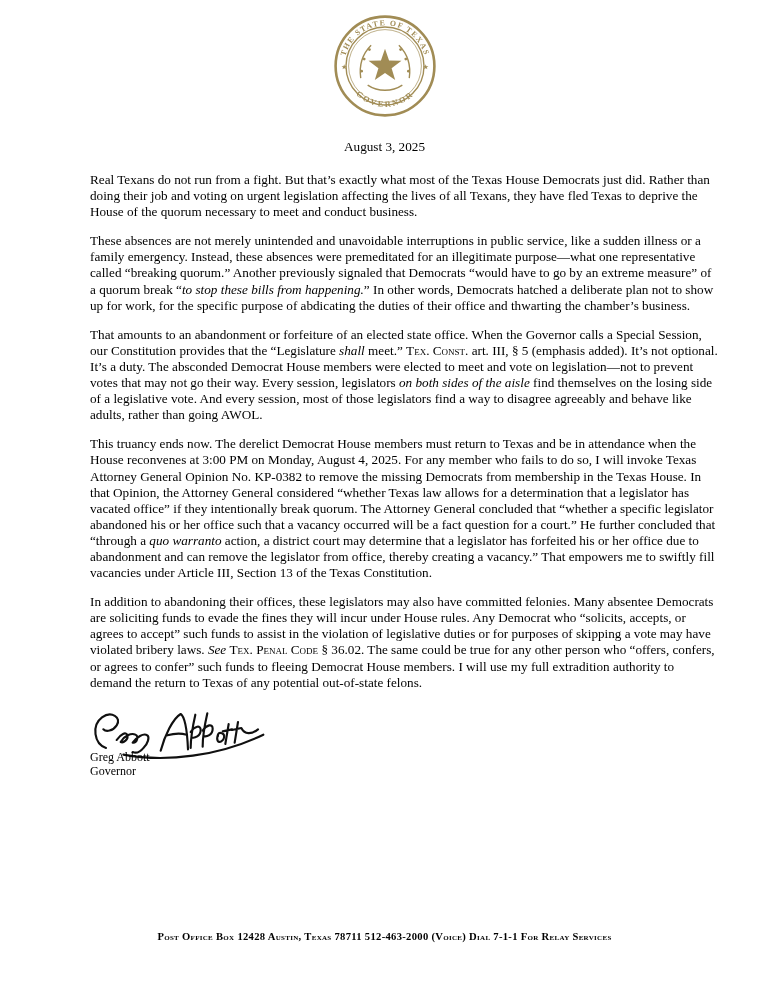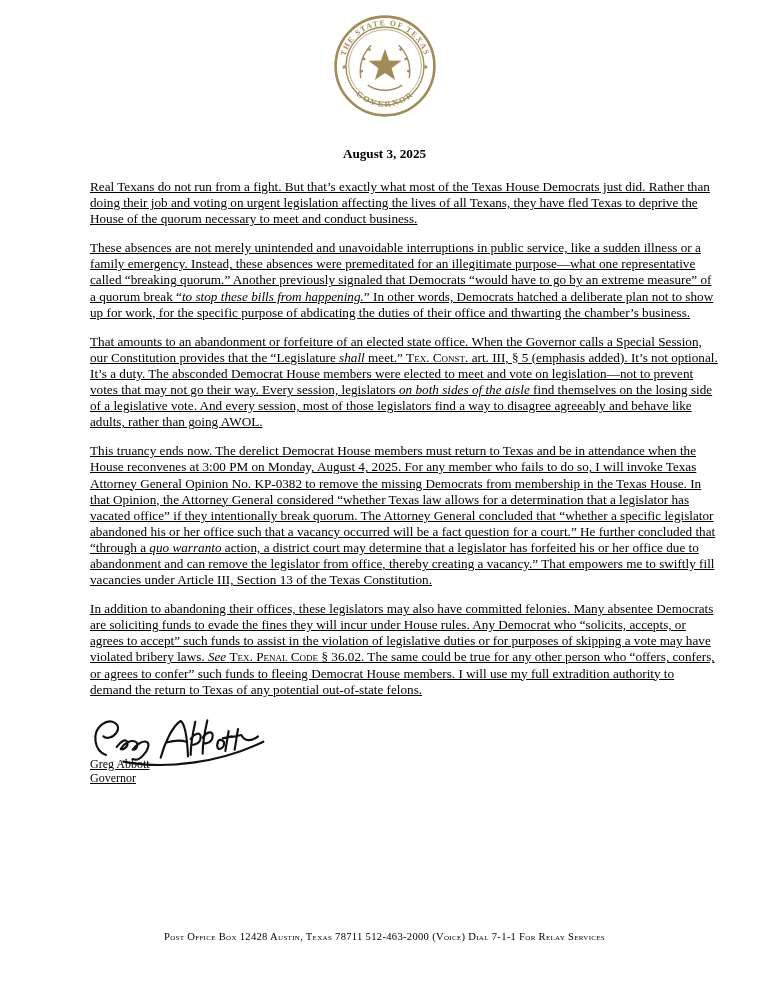--- a/index.html
+++ b/index.html
@@ -27,28 +27,26 @@
   .letter-title {
     margin: 24px 0 0 0;
     text-align: center;
     font-size: 15px;
     font-weight: normal;
     font-variant: small-caps;
     letter-spacing: 4px;
     word-spacing: 7px;
   }
   .letter-date {
-    margin-top: 28px;
+    margin-top: 21px;
     text-align: center;
     font-size: 13.2px;
-    font-weight: bold;
   }
   .content {
     padding: 0 50px 0 90px;
-    text-decoration: underline;
   }
   .body-text {
     margin-top: 17px;
     font-size: 13.2px;
     line-height: 1.22;
     text-align: left;
   }
   .body-text p { margin: 0 0 13px 0; }
   .italic { font-style: italic; }
   .smallcaps { font-variant: small-caps; }
@@ -67,21 +65,21 @@
   .signer-name, .signer-title {
     font-size: 12px;
     line-height: 1.18;
   }
   .footer {
     position: absolute;
     left: 0; right: 0;
     bottom: 58px;
     text-align: center;
     font-size: 10.6px;
-    font-weight: normal;
+    font-weight: bold;
     font-variant: small-caps;
     letter-spacing: 0.3px;
   }
 </style>
 </head>
 <body>
 
 <div class="page">
 
   <div class="seal-wrap">

